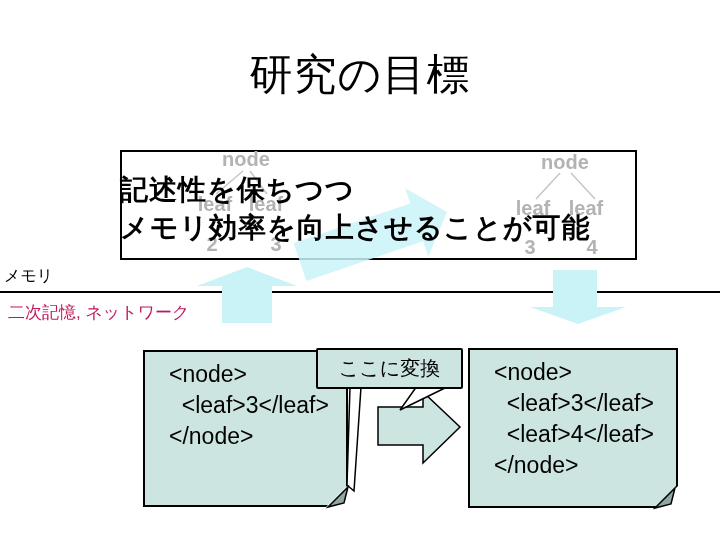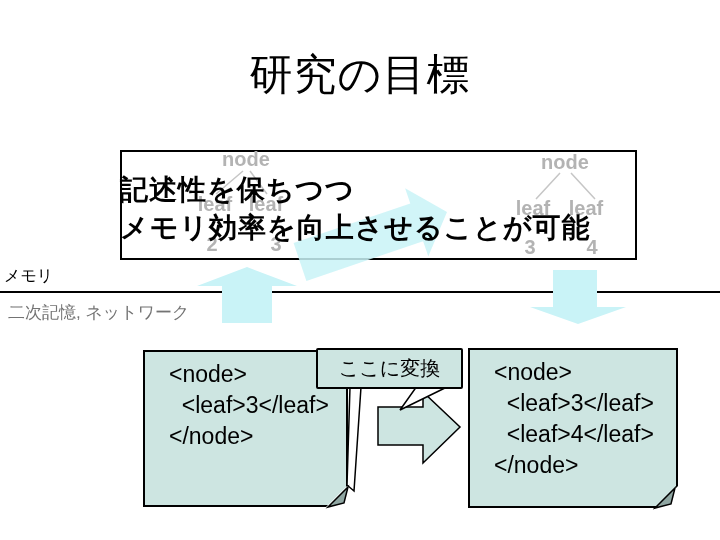--- a/index.html
+++ b/index.html
@@ -16,21 +16,21 @@
               font-size:28px;line-height:38px;font-weight:bold;color:#000;letter-spacing:1px;padding-top:21px;}
   
   .tree-label{position:absolute;color:#b3b3b3;font-size:20px;line-height:20px;
               text-align:center;z-index:3;font-weight:bold;}
   
   #svg-low{left:0;top:0;z-index:2;}
   #svg-high{left:0;top:0;z-index:4;}
   
   #memory-label{left:4px;top:266px;font-size:16px;color:#000;z-index:1;}
   #divider{left:0;top:291px;width:720px;height:2px;background:#000;z-index:1;}
-  #storage-label{left:8px;top:301px;font-size:17px;color:#737373;z-index:1;}
+  #storage-label{left:8px;top:301px;font-size:17px;color:#be185d;z-index:1;}
   
   .code-box{position:absolute;background:#cde5e1;border:2px solid #000;z-index:3;
             clip-path:polygon(0 0,100% 0,100% calc(100% - 22px),calc(100% - 22px) 100%,0 100%);}
   #code-box-left{left:143px;top:350px;width:201px;height:153px;}
   #code-box-right{left:468px;top:348px;width:206px;height:156px;}
   .code-line{white-space:pre;font-size:23px;line-height:31px;color:#000;}
   .code-pad{padding:7px 0 0 24px;}
   
   #callout{left:316px;top:348px;width:143px;height:37px;background:#cde5e1;
            border:2px solid #000;border-radius:2px;z-index:5;

